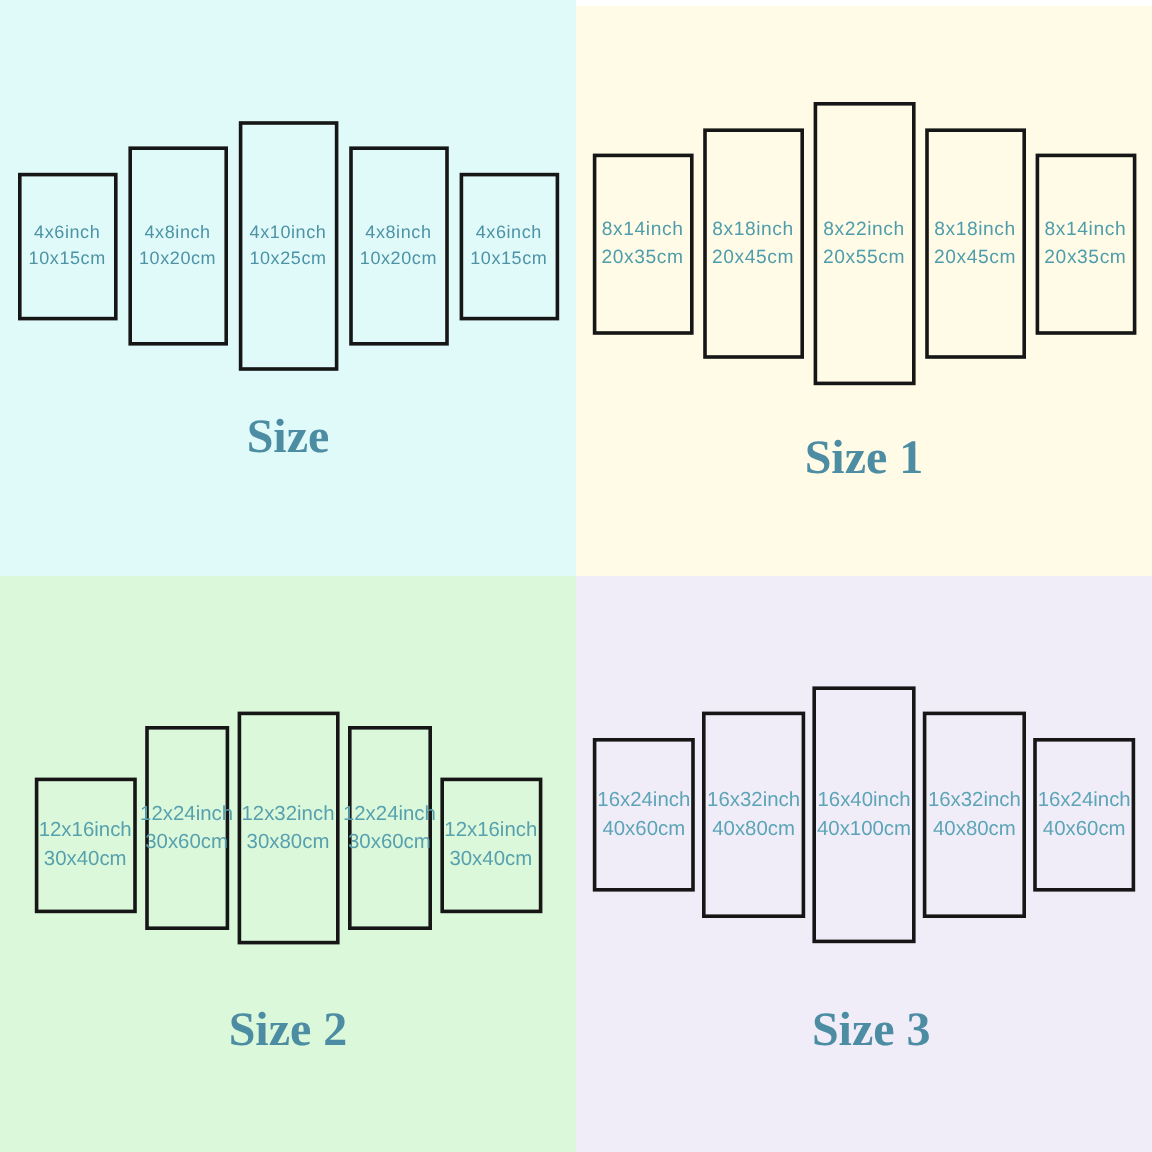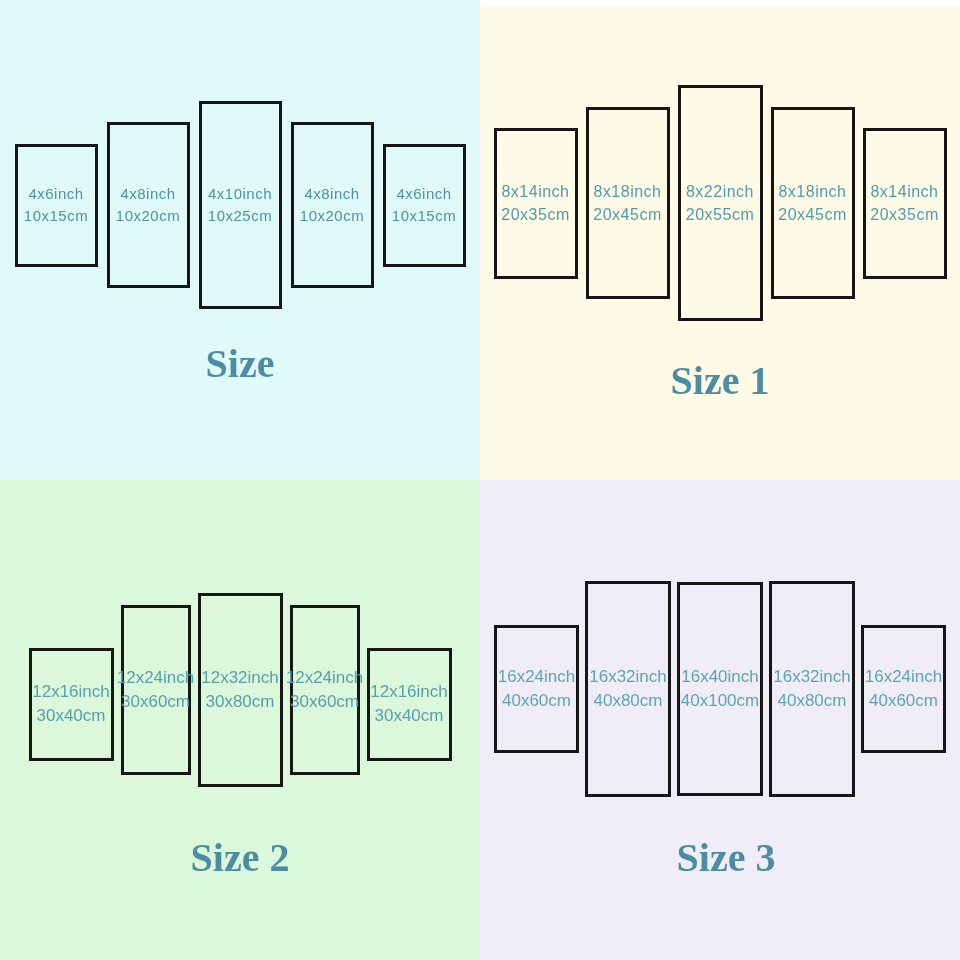--- a/index.html
+++ b/index.html
@@ -73,24 +73,24 @@
 
   
   .q2 .panels-row { top: 210px; gap: 7px; }
   .q2 .panel-label { font-size: 17px; line-height: 24px; }
   .q2 .p1, .q2 .p5 { width: 85px; height: 113px; margin-top: 28px; }
   .q2 .p2, .q2 .p4 { width: 70px; height: 170px; }
   .q2 .p3           { width: 85px; height: 194px; align-items: center; }
   .q2 .group-title { top: 353px; }
 
   
-  .q3 .panels-row { top: 209px; gap: 6px; }
+  .q3 .panels-row { top: 199px; gap: 6px; }
   .q3 .panel-label { font-size: 17px; line-height: 24px; }
   .q3 .p1, .q3 .p5 { width: 85px; height: 128px; }
-  .q3 .p2, .q3 .p4 { width: 86px; height: 216px; justify-content: center; }
+  .q3 .p2, .q3 .p4 { width: 86px; height: 172px; justify-content: center; }
   .q3 .p3           { width: 86px; height: 214px; }
   .q3 .group-title { top: 353px; }
 </style>
 </head>
 <body>
 
 <div class="canvas">
   <div class="grid">
 
     <div class="quadrant q0" style="background-color: rgb(224, 250, 250);">

